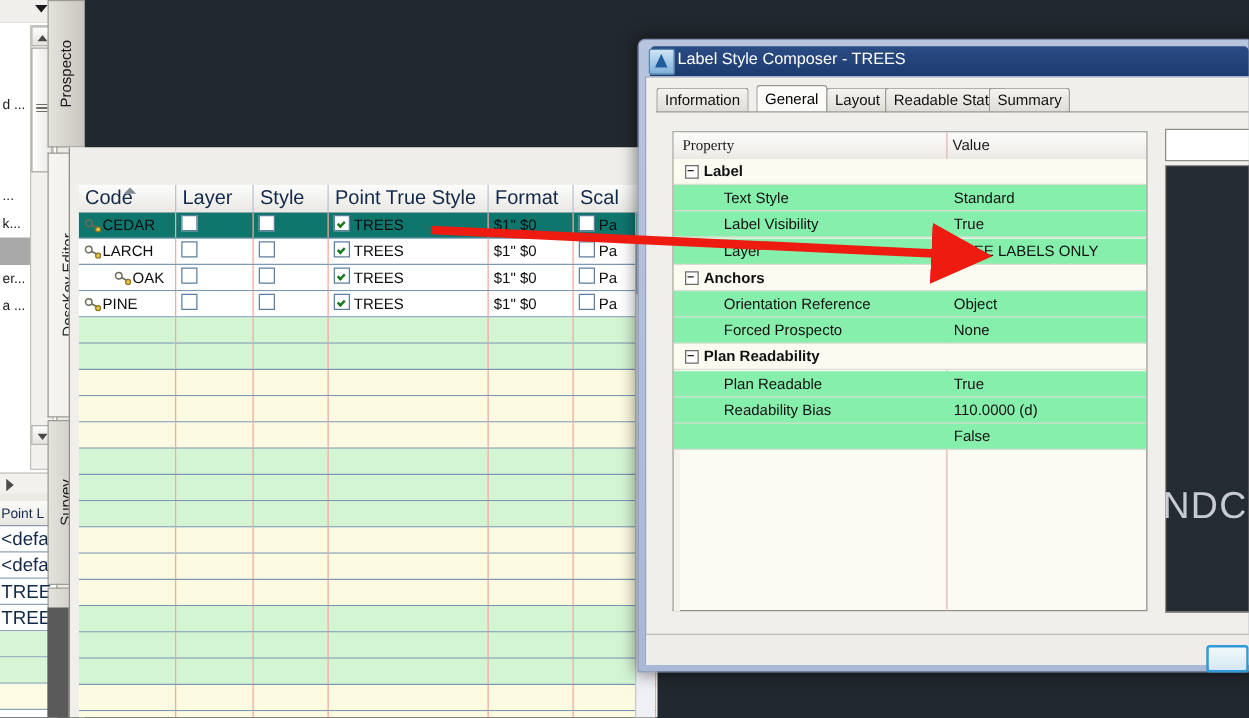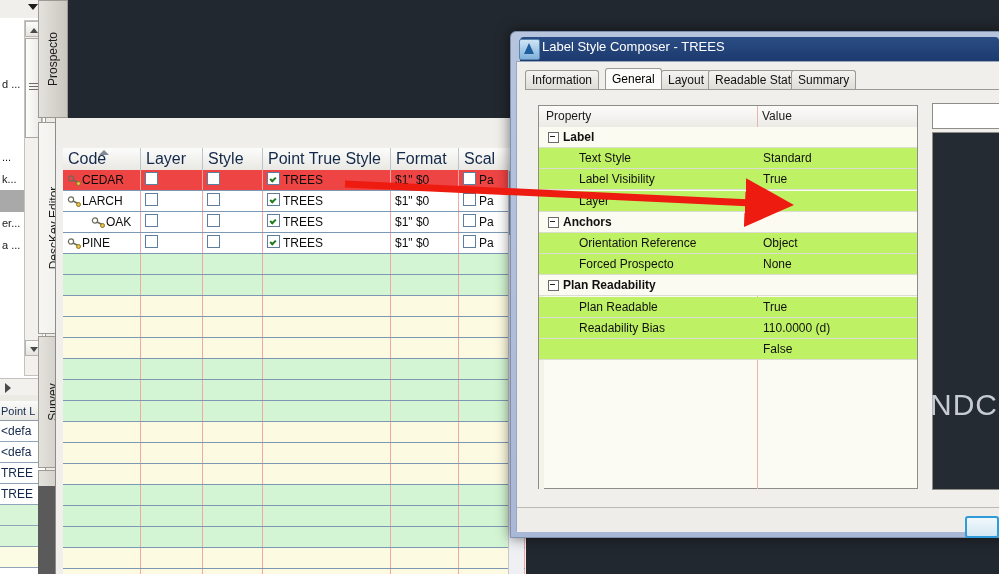--- a/index.html
+++ b/index.html
@@ -29,21 +29,21 @@
   #lp-thumb{left:25px;top:38px;width:17px;height:100px;background:linear-gradient(90deg,#fdfdfd,#e9e8e4);border:1px solid #a9a8a2;box-sizing:border-box;}
   #lp-thumb i{position:absolute;left:3px;top:44px;width:9px;height:7px;
      background:repeating-linear-gradient(#6e6d69 0 1px,transparent 1px 3px);}
   #lp-hscroll{left:0;top:378px;width:45px;height:17px;background:#f2f1ee;border-top:1px solid #c3c2bd;border-right:1px solid #9a9a94;box-sizing:border-box;}
   #lp-hscroll i{position:absolute;left:5px;top:4px;width:0;height:0;border-top:5px solid transparent;border-bottom:5px solid transparent;border-left:6px solid #4a4a4a;}
 
   
   #lp-grid{left:0;top:401px;width:45px;height:173px;background:#fff;border-right:1px solid #9a9a94;overflow:hidden;}
   #lp-grid-hdr{left:0;top:0;width:45px;height:20px;background:linear-gradient(#fbfbfa,#e8e7e2);border-bottom:1px solid #8d9aa8;
      font-size:11px;line-height:20px;padding-left:1px;box-sizing:border-box;white-space:nowrap;color:#13294b;}
-  .lpg-row{left:0;width:45px;height:21px;border-bottom:1px solid #8fa4b8;font-size:12px;line-height:21px;padding-left:1px;box-sizing:border-box;white-space:nowrap;color:#13294b;}
+  .lpg-row{left:0;width:45px;height:21px;border-bottom:1px solid #8fa4b8;font-size:15px;line-height:21px;padding-left:1px;box-sizing:border-box;white-space:nowrap;color:#13294b;}
   .lpg-empty{background:#d8f5d8;}
   .lpg-empty2{background:#fcfbe3;}
 
   
   #vtabs{left:38px;top:0;width:30px;height:574px;}
   .vtab{left:0;width:30px;background:linear-gradient(90deg,#e4e2dc,#c9c7c0);
      border:1px solid #9c9a93;box-sizing:border-box;}
   .vtab span{position:absolute;left:50%;top:50%;transform:translate(-50%,-50%) rotate(-90deg);
      white-space:nowrap;font-size:12px;color:#1a1a1a;}
   .vtab.active{background:linear-gradient(90deg,#f6f5f2,#e8e7e2);}
@@ -55,21 +55,21 @@
 
   
   #grid-panel{left:55px;top:118px;width:470px;height:456px;background:#f0efeb;border-left:1px solid #8d8c86;}
   #grid-gap{left:56px;top:118px;width:468px;height:28px;background:#efeeea;}
   #grid-head{left:63px;top:148px;width:462px;height:22px;
      background:linear-gradient(#fcfcfb,#e9e8e3);border-bottom:1px solid #7d8fa3;}
   .gh{position:absolute;top:0;height:22px;line-height:22px;font-size:16px;color:#13294b;
      border-right:1px solid #b9c4cf;box-sizing:border-box;padding-left:5px;white-space:nowrap;overflow:hidden;}
   #grid-body{left:63px;top:170px;width:462px;height:404px;overflow:hidden;}
   .grow{position:absolute;left:0;width:462px;height:21px;border-bottom:1px solid #7d98b4;box-sizing:border-box;}
-  .grow.sel{background:#ef4444;}
+  .grow.sel{background:#0f766e;}
   .grow.white{background:#ffffff;}
   .grow.green{background:#d4f5d4;}
   .grow.cream{background:#fcfbe1;}
   .gc{position:absolute;top:0;height:20px;line-height:20px;font-size:12px;color:#0d0d0d;
      border-right:1px solid #f0a8a0;box-sizing:border-box;padding-left:4px;white-space:nowrap;overflow:hidden;}
   .cbx{display:inline-block;width:11px;height:11px;border:1px solid #5d7e9e;background:#fff;
      vertical-align:-1px;margin-right:3px;position:relative;}
   .cbx.on:after{content:"";position:absolute;left:2px;top:4px;width:4px;height:2px;
      border-left:2px solid #1b7a1b;border-bottom:2px solid #1b7a1b;transform:rotate(-45deg);}
   .keyicon{display:inline-block;width:14px;height:12px;vertical-align:-2px;margin-right:1px;}
@@ -96,26 +96,26 @@
   #tabstrip{left:525px;top:70px;width:480px;height:20px;}
   .tab{position:absolute;top:0;height:20px;line-height:19px;font-size:12px;color:#111;
      background:linear-gradient(#f4f3f0,#dedcd6);border:1px solid #9c9a94;border-bottom:none;
      border-radius:3px 3px 0 0;padding:0 6px;box-sizing:border-box;white-space:nowrap;}
   .tab.active{background:#fbfbfa;color:#000;height:22px;line-height:21px;}
   #tab-underline{left:525px;top:89px;width:474px;height:1px;background:#9c9a94;}
 
   
   #propgrid{left:538px;top:105px;width:380px;height:384px;background:#fbfbf4;border:1px solid #8e8d88;box-sizing:border-box;}
   #prop-hdr{left:539px;top:106px;width:378px;height:21px;background:linear-gradient(#fcfcfb,#eceae5);border-bottom:1px solid #b9b8b2;}
-  #prop-hdr-p{left:546px;top:109px;font-size:12px;color:#1a1a1a;}
+  #prop-hdr-p{left:546px;top:109px;font-size:12px;color:#1a1a1a;font-family:Liberation Serif, serif;}
   #prop-hdr-v{left:762px;top:109px;font-size:12px;color:#1a1a1a;}
   #prop-divider{left:757px;top:106px;width:1px;height:383px;background:#e8b4ae;}
   .prow{position:absolute;left:539px;width:378px;height:21px;border-bottom:1px solid #dcdbd4;box-sizing:border-box;text-align:center;}
   .prow.cat{background:#fbfbf1;}
-  .prow.item{background:#bef264;}
+  .prow.item{background:#86efac;}
   .pname{position:absolute;top:0;height:20px;line-height:20px;font-size:12px;color:#111;white-space:nowrap;}
   .pname.cat{left:24px;font-weight:bold;}
   .pname.item{left:40px;}
   .pval{position:absolute;left:224px;top:0;height:20px;line-height:20px;font-size:12px;color:#111;white-space:nowrap;}
   .expander{position:absolute;left:9px;top:5px;width:9px;height:9px;border:1px solid #6b6b6b;background:#fff;}
   .expander:after{content:"";position:absolute;left:1px;top:3px;width:5px;height:1px;background:#222;}
   #prop-leftgut{left:539px;top:106px;width:5px;height:383px;background:#f4f3ea;}
 
   
   #preview-box{left:932px;top:103px;width:73px;height:26px;background:#fff;border:1px solid #8e8d88;box-sizing:border-box;}
@@ -414,20 +414,21 @@
     <div class="prow item" style="top: 148.2px;">
       <span class="pname item">Text Style</span>
       <span class="pval">Standard</span>
     </div>
     <div class="prow item" style="top: 169.4px;">
       <span class="pname item">Label Visibility</span>
       <span class="pval">True</span>
     </div>
     <div class="prow item" style="top: 190.6px;">
       <span class="pname item">Layer</span>
+      <span class="pval">TREE LABELS ONLY</span>
     </div>
     <div class="prow cat" style="top: 211.8px;">
       <span class="expander"></span>
       <span class="pname cat">Anchors</span>
     </div>
     <div class="prow item" style="top: 233px;">
       <span class="pname item">Orientation Reference</span>
       <span class="pval">Object</span>
     </div>
     <div class="prow item" style="top: 254.2px;">

